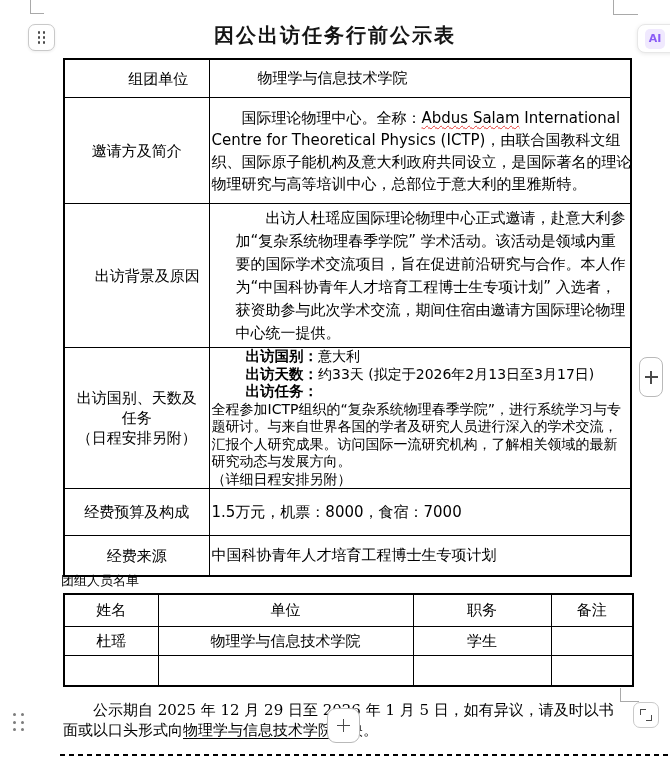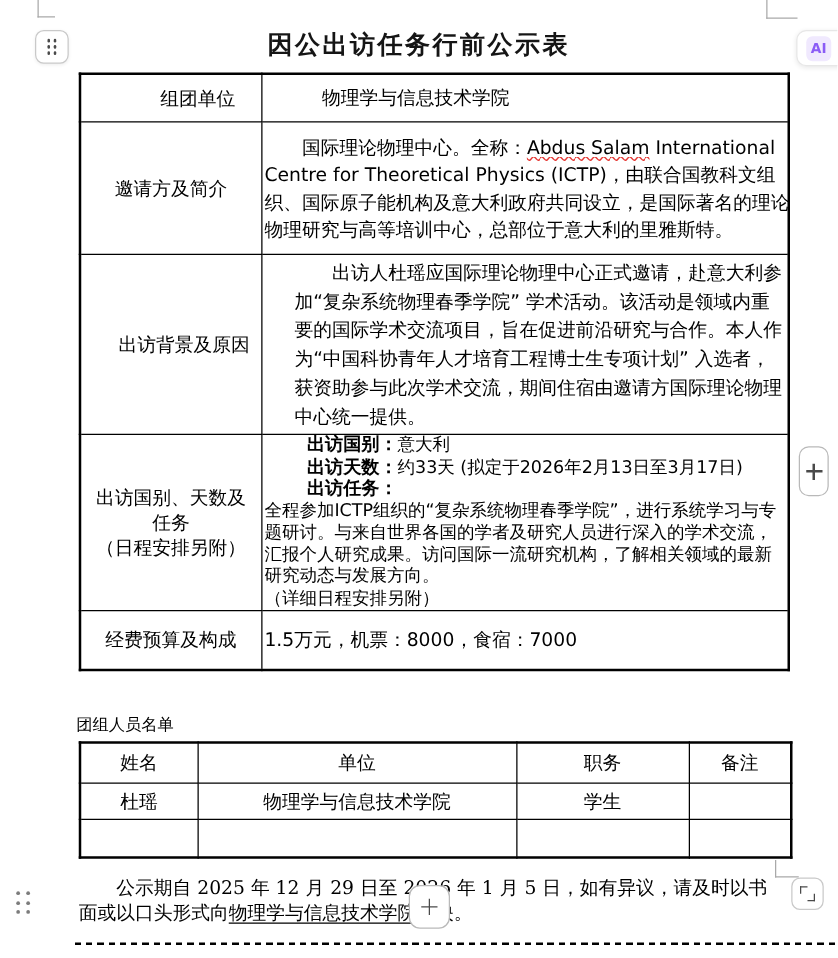--- a/index.html
+++ b/index.html
@@ -141,20 +141,24 @@
           <div><b>出访任务：</b></div>
           <div>全程参加ICTP组织的“复杂系统物理春季学院”，进行系统学习与专题研讨。与来自世界各国的学者及研究人员进行深入的学术交流，汇报个人研究成果。访问国际一流研究机构，了解相关领域的最新研究动态与发展方向。</div>
           <div>（详细日程安排另附）</div>
         </div>
       </td>
     </tr>
     <tr class="r5">
       <td class="lbl">经费预算及构成</td>
       <td class="cnt">1.5万元，机票：8000，食宿：7000</td>
     </tr>
+    <tr class="r6">
+      <td class="lbl">经费来源</td>
+      <td class="cnt">中国科协青年人才培育工程博士生专项计划</td>
+    </tr>
   </tbody>
     </table>
 
   <div class="roster-title">团组人员名单</div>
 
   <table class="roster">
     <colgroup>
         <col style="width:94px">
         <col style="width:255px">
         <col style="width:138px">

